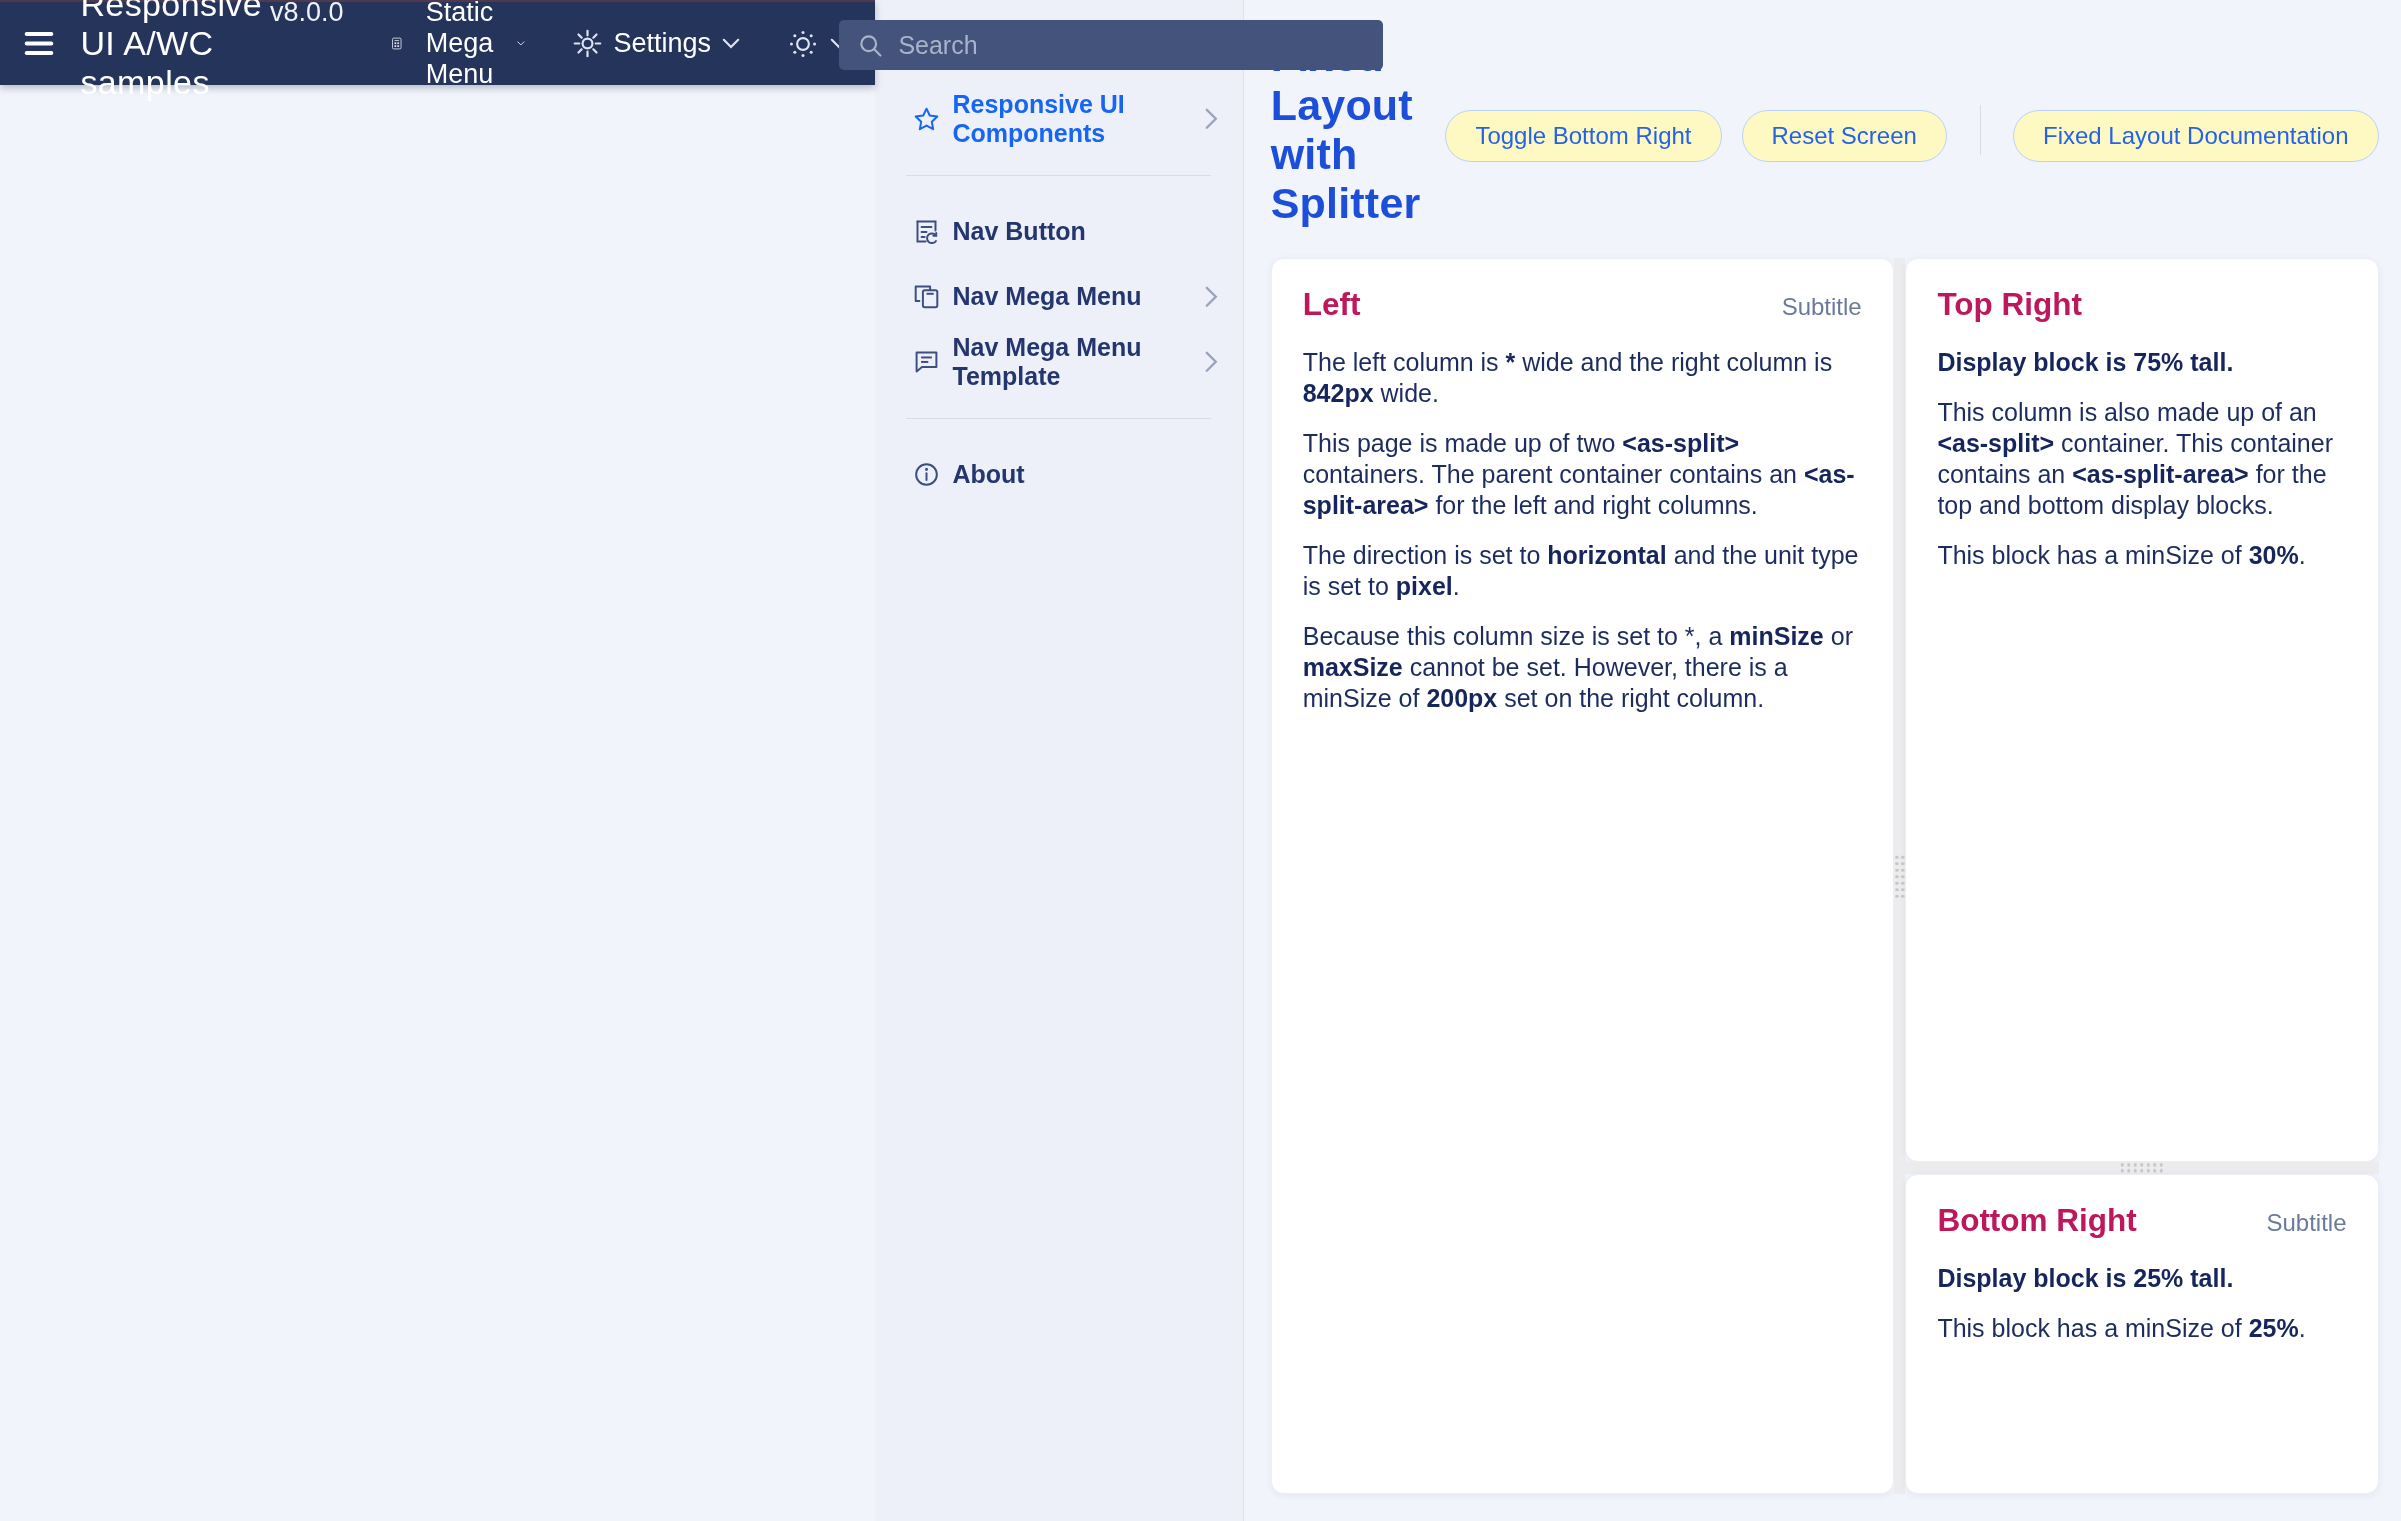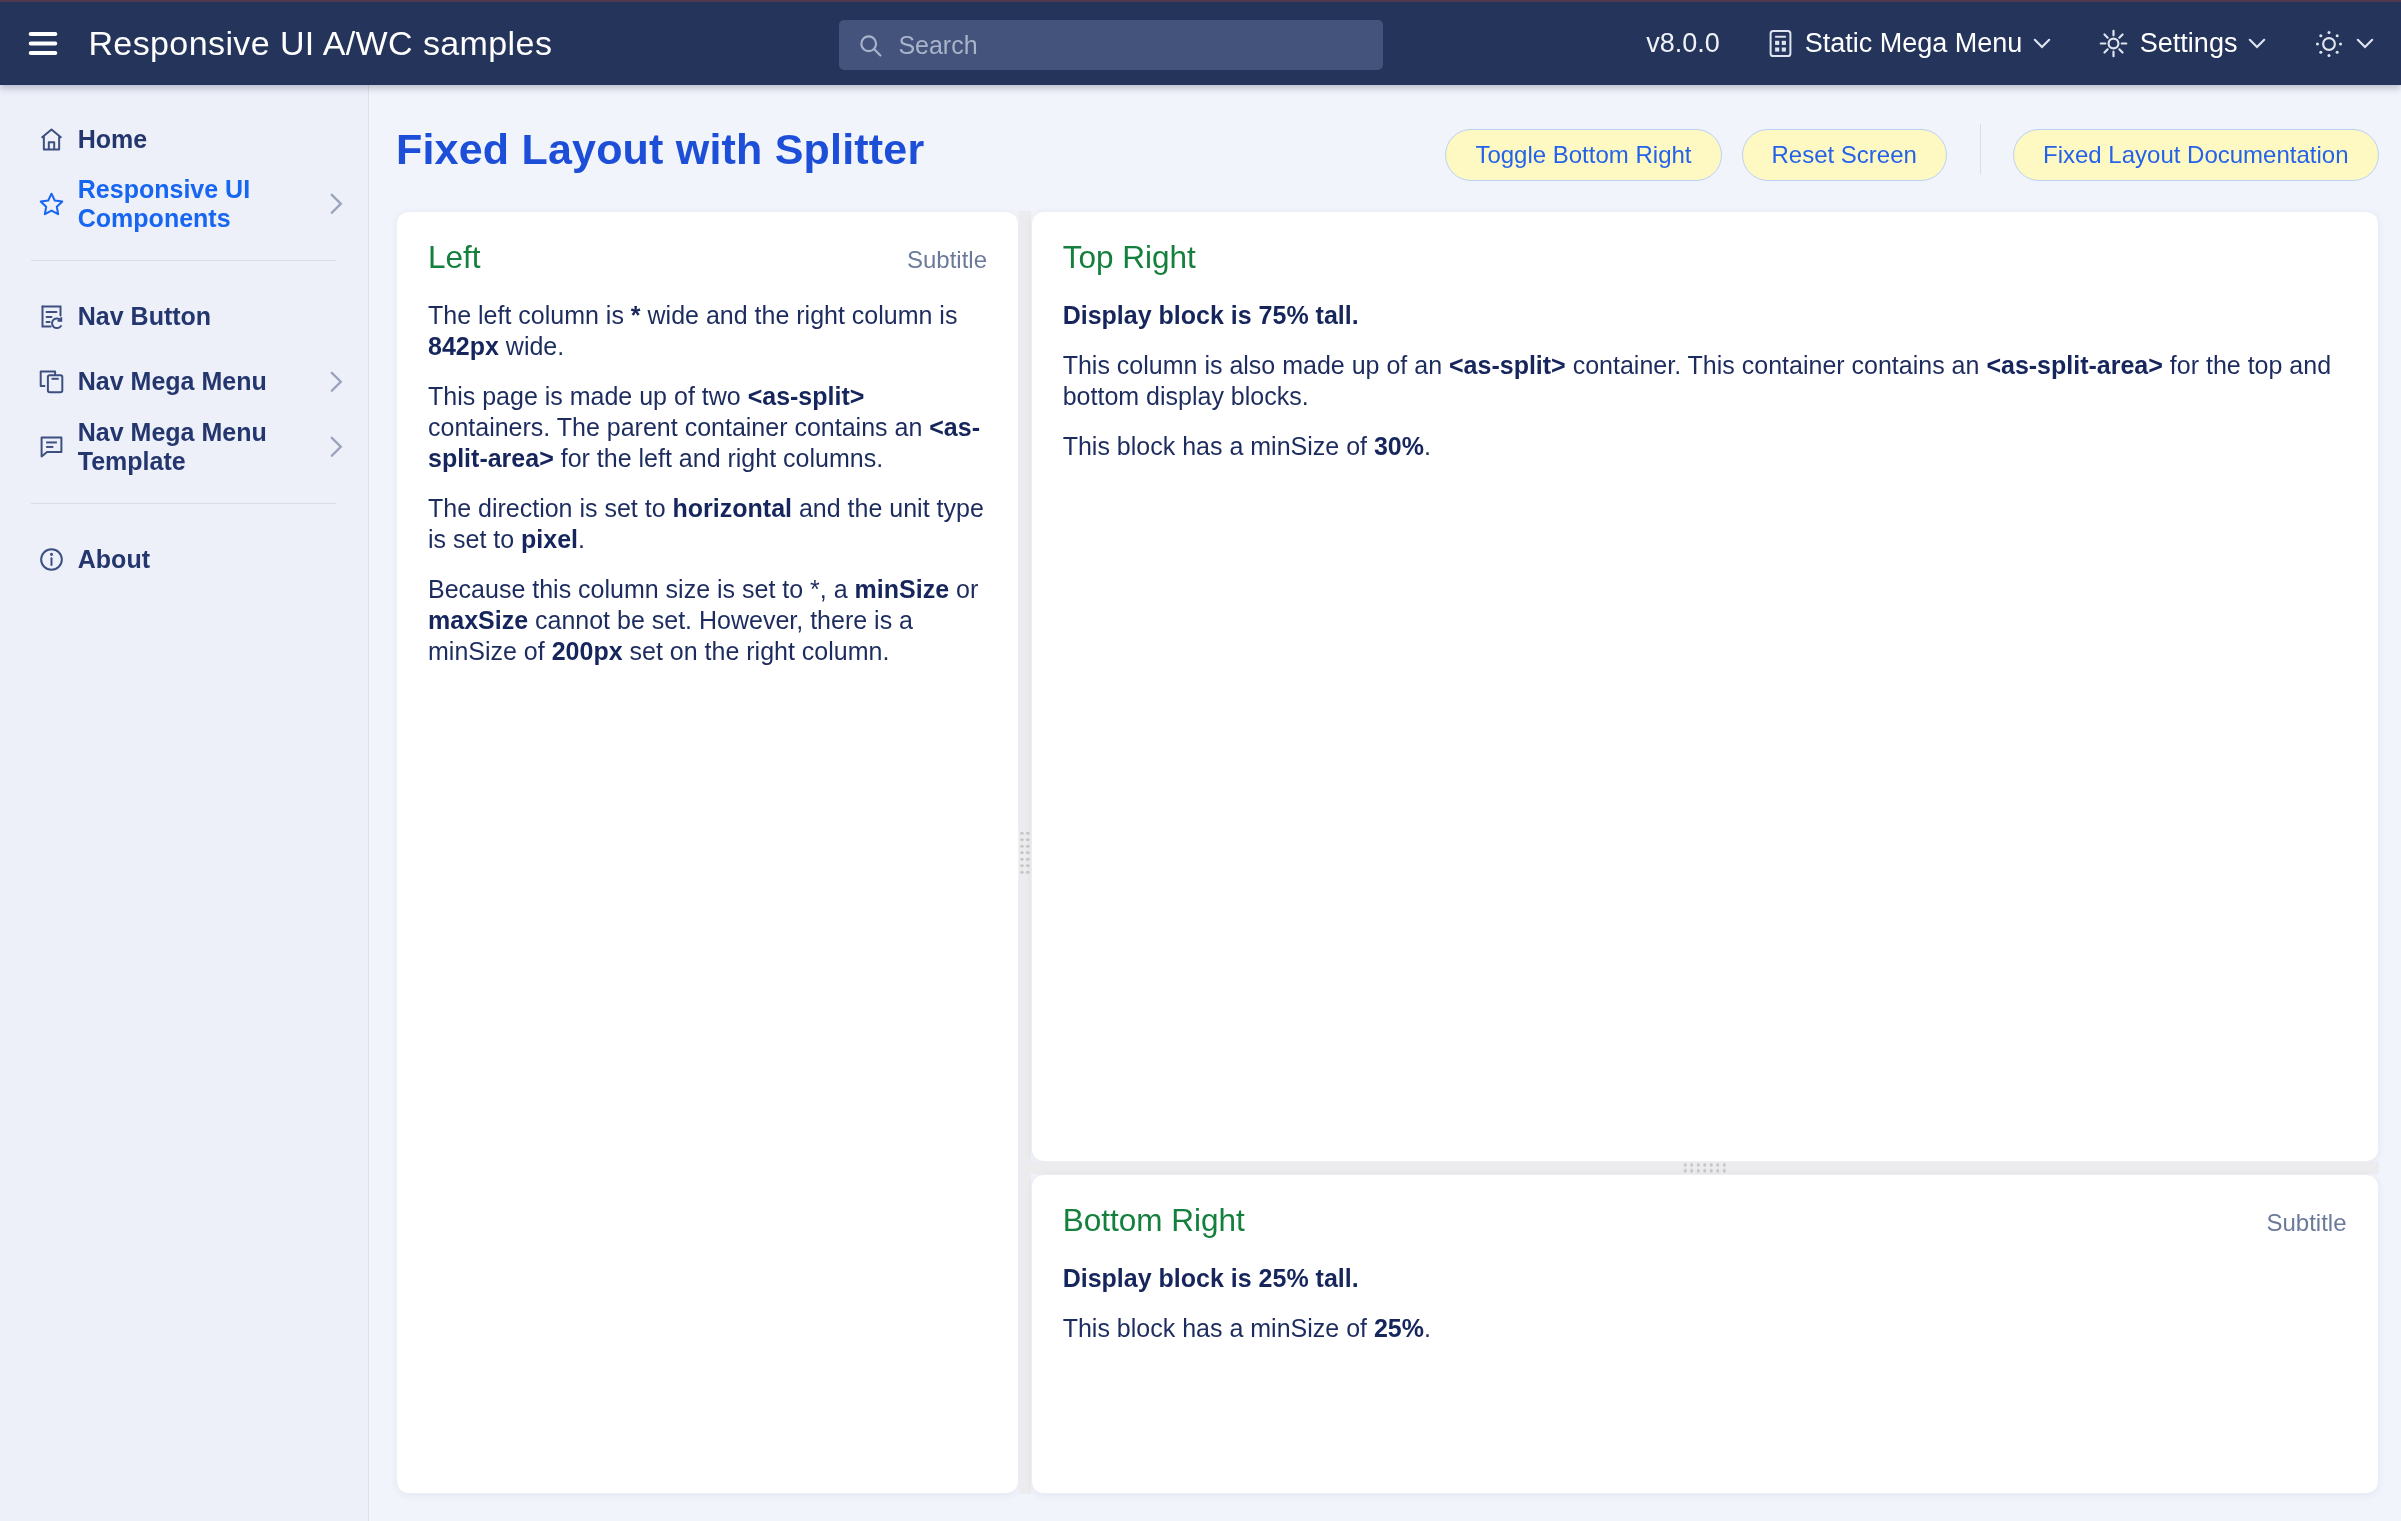--- a/index.html
+++ b/index.html
@@ -1,19 +1,19 @@
 <!DOCTYPE html>
 <html style="font-size:14.4px"><head>
 <meta charset="utf-8">
 <style>
   * { margin:0; padding:0; box-sizing:border-box; }
   html,body { width:2401px; height:1522px; overflow:hidden; }
   body { font-family:"Liberation Sans", sans-serif; background:#f1f4fb; color:#1d2c5f; }
 
-  .app { width:2401px; height:1522px; display:flex; flex-direction:column; }
+  .app { width:2401px; height:1522px; display:flex; }
 
   
   .header {
     height:85px; flex:0 0 85px; background:#24345b; border-top:2.7px solid #50394e;
     display:flex; align-items:center; position:relative; z-index:5;
     box-shadow:0 2.7px 7.2px rgba(10,20,50,.25); color:#eef1f8;
   }
   .header-left { display:flex; align-items:center; gap:25px; padding-left:23.4px; }
   .hamburger { width:40px; height:40px; display:flex; align-items:center; justify-content:center;
     background:none; border:none; cursor:pointer; color:#ffffff; }
@@ -70,21 +70,21 @@
     background-size:5.8px 6.5px; }
   .right-col { flex:1; display:flex; flex-direction:column; min-width:0; }
   .pane-top { flex:1 1 auto; }
   .gutter-h { flex:0 0 11.7px; background:#ececee; display:flex; align-items:center; justify-content:center; cursor:row-resize; }
   .gutter-h .dots { width:45px; height:11.7px;
     background-image:radial-gradient(circle, #c6c6c6 1.6px, transparent 1.8px);
     background-size:6.5px 5.8px; }
   .pane-bottom { flex:0 0 320px; }
 
   .card-head { display:flex; align-items:baseline; justify-content:space-between; }
-  .card-title { font-size:31.5px; font-weight:400; color:#15803d; }
+  .card-title { font-size:31.5px; font-weight:700; color:#be185d; }
   .card-subtitle { font-size:24px; font-weight:400; color:#6b7a9b; }
   .card p { font-size:25px; line-height:31px; color:#1d2c5f; margin-top:19px; }
   .card p:first-of-type { margin-top:24px; }
   .card p b { font-weight:700; color:#16265c; }
 </style>
 </head>
 <body>
 
 <div class="app">
 

